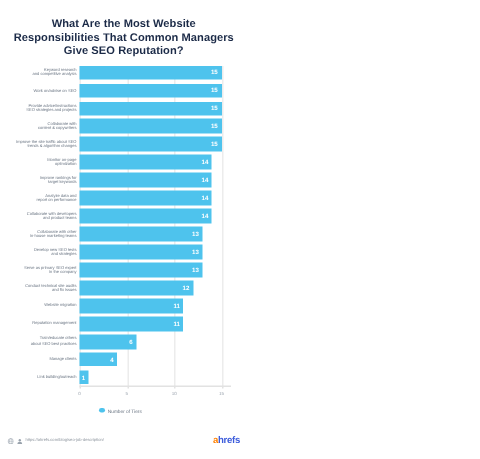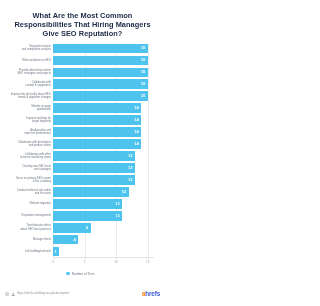--- a/index.html
+++ b/index.html
@@ -153,22 +153,22 @@
   }
   .brand .b-a{color:#ff8000;}
   .brand .b-rest{color:#3b5bdb;}
 </style>
 </head>
 <body>
 
 <div class="sheet">
 
   <div class="title">
-    <span>What Are the Most Common</span>
-    <span>Responsibilities That Hiring Managers</span>
+    <span>What Are the Most Website</span>
+    <span>Responsibilities That Common Managers</span>
     <span>Give SEO Reputation?</span>
   </div>
 
   <div class="chart-wrap">
 
     <div class="plot">
       <div class="gridlines" id="gridlines">
           <div class="gridline" style="left: 0%;"></div>
           <div class="gridline" style="left: 31.25%;"></div>
           <div class="gridline" style="left: 62.5%;"></div>

